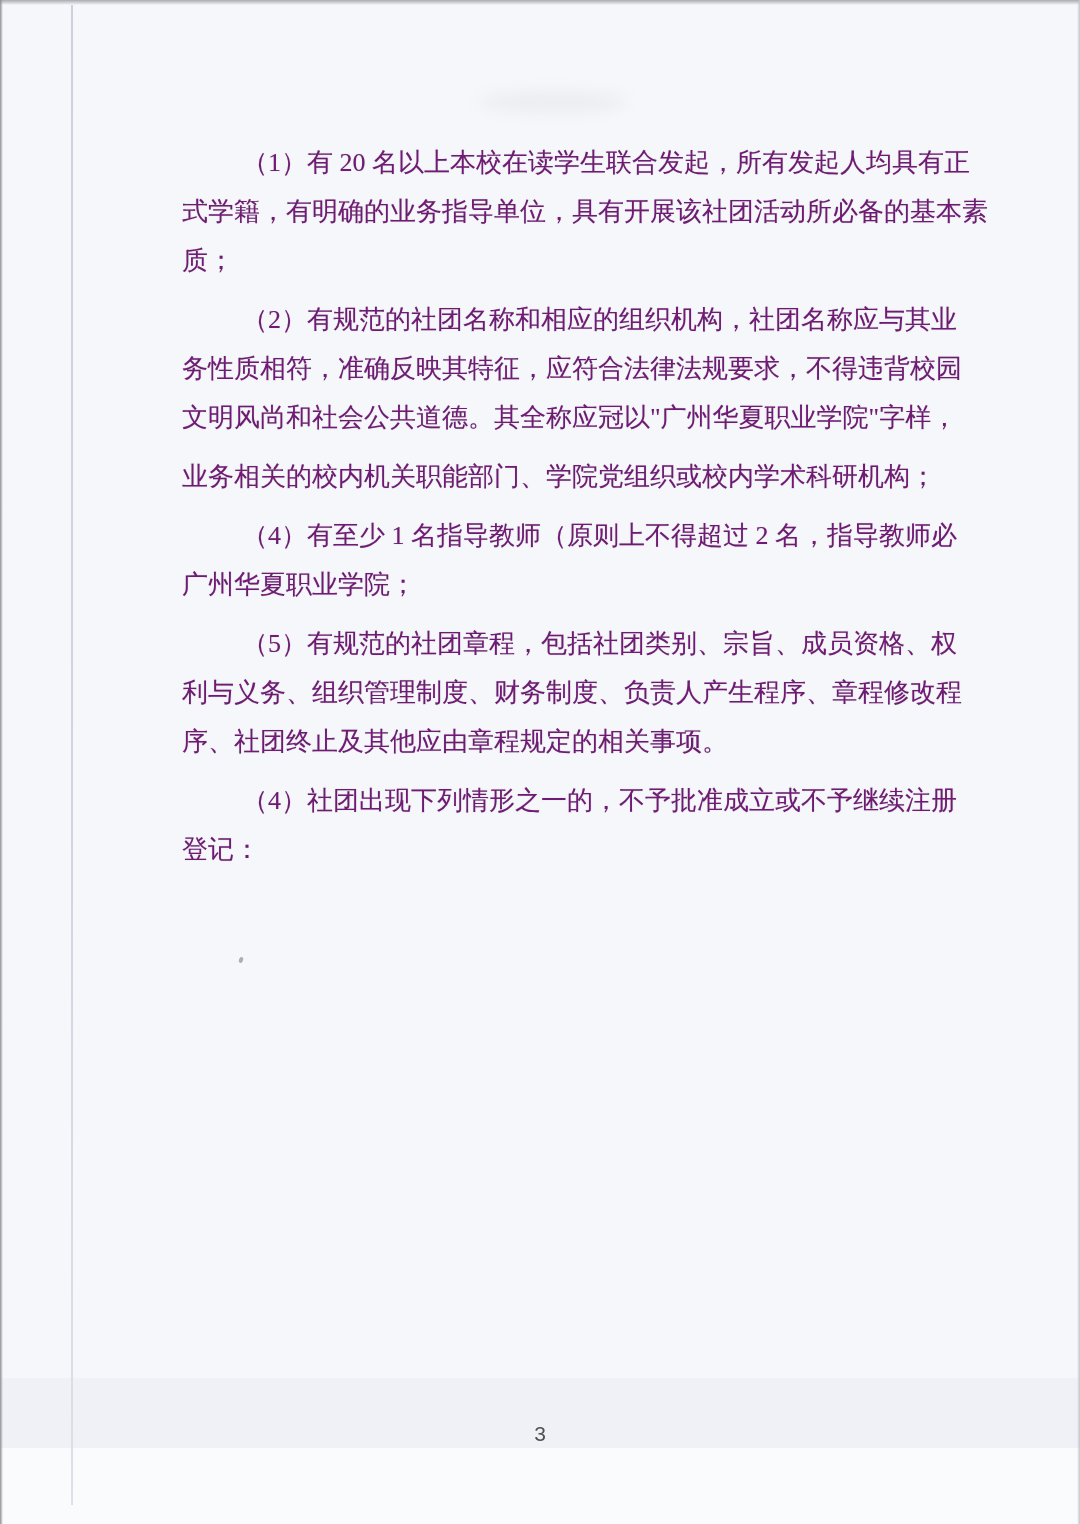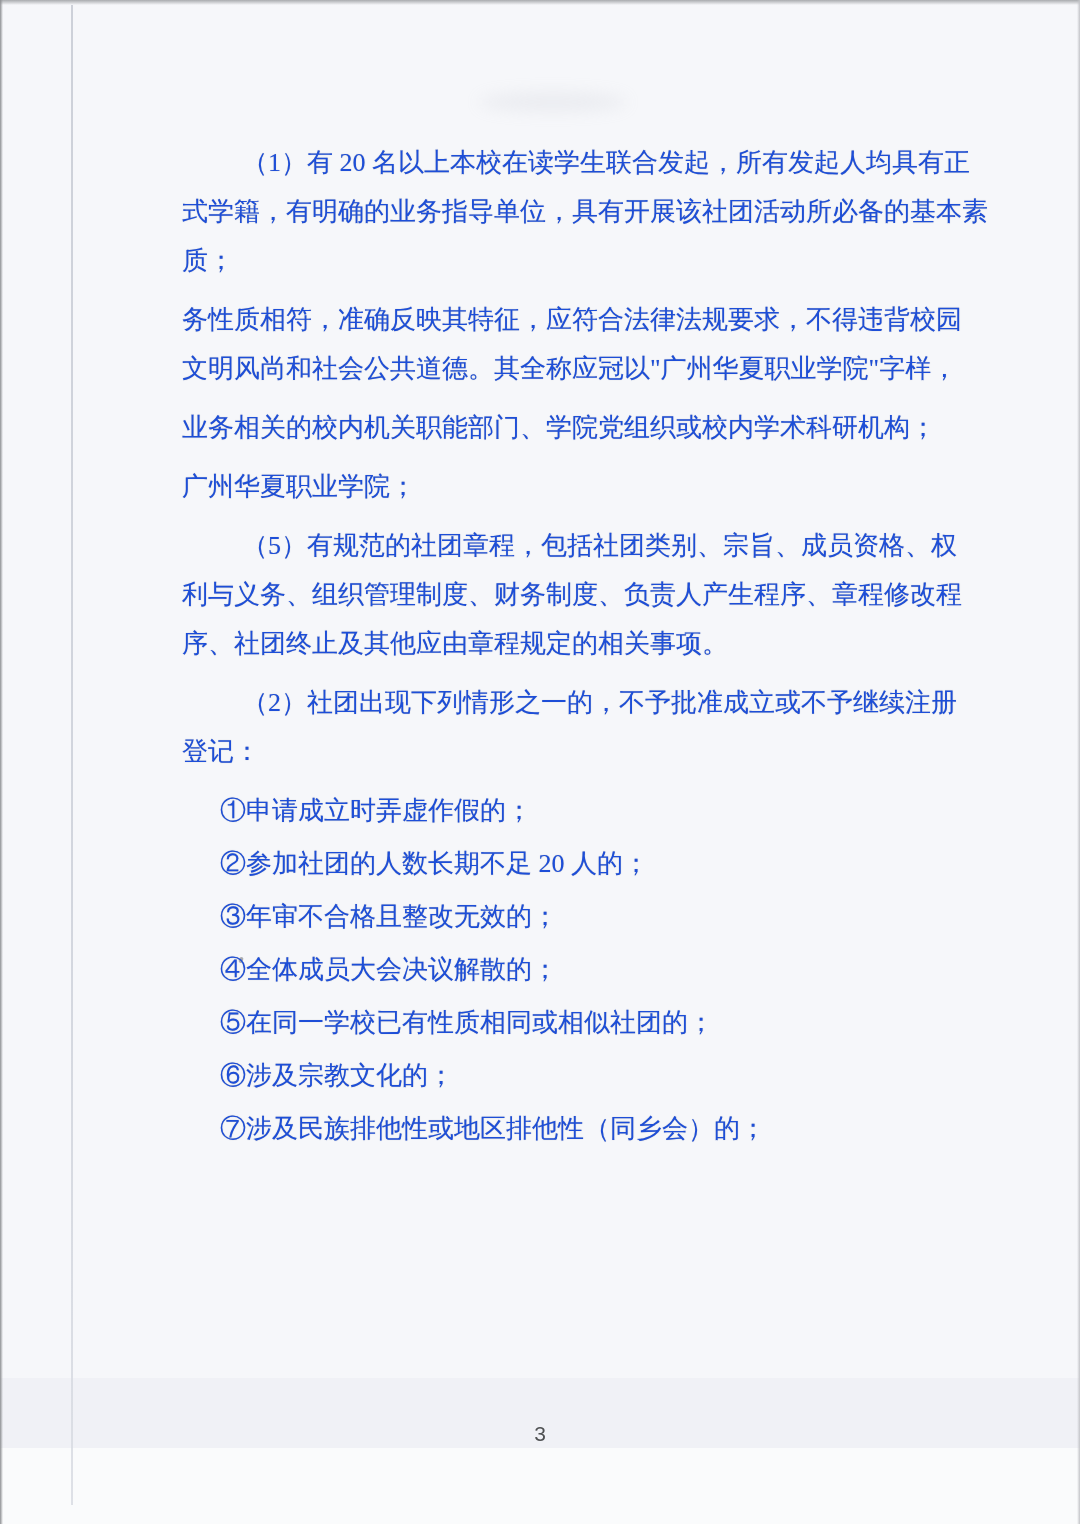--- a/index.html
+++ b/index.html
@@ -54,21 +54,21 @@
     filter: blur(8px); opacity: .18;
   }
   .speck {
     position: absolute; left: 239px; top: 957px; width: 4px; height: 6px;
     background: #8d8f94; border-radius: 50% 40% 50% 50%;
     transform: rotate(20deg); opacity: .7;
   }
   
   .textblock {
     position: absolute; left: 182px; top: 138px; width: 762px;
-    color: #1d4ed8;
+    color: #701a75;
     font-size: 26px;
     line-height: 49px;
     text-shadow: 0 0 1px rgba(70,72,76,.38);
   }
   .para { margin-top: 10px; }
   .para:first-child { margin-top: 0; }
   .line { white-space: nowrap; }
   .line.first { padding-left: 60px; }
   .conditions { margin-top: 8px; padding-left: 38px; }
   .cond { line-height: 53px; white-space: nowrap; }
@@ -94,46 +94,39 @@
   <div class="speck"></div>
 
   <main class="textblock">
     <div id="paragraphs">
         <div class="para">
           <div class="line first">（1）有 20 名以上本校在读学生联合发起，所有发起人均具有正</div>
           <div class="line">式学籍，有明确的业务指导单位，具有开展该社团活动所必备的基本素</div>
           <div class="line">质；</div>
         </div>
         <div class="para">
+          <div class="line first">（2）有规范的社团名称和相应的组织机构，社团名称应与其业</div>
           <div class="line">务性质相符，准确反映其特征，应符合法律法规要求，不得违背校园</div>
           <div class="line">文明风尚和社会公共道德。其全称应冠以"广州华夏职业学院"字样，</div>
         </div>
         <div class="para">
           <div class="line">业务相关的校内机关职能部门、学院党组织或校内学术科研机构；</div>
         </div>
         <div class="para">
+          <div class="line first">（4）有至少 1 名指导教师（原则上不得超过 2 名，指导教师必</div>
           <div class="line">广州华夏职业学院；</div>
         </div>
         <div class="para">
           <div class="line first">（5）有规范的社团章程，包括社团类别、宗旨、成员资格、权</div>
           <div class="line">利与义务、组织管理制度、财务制度、负责人产生程序、章程修改程</div>
           <div class="line">序、社团终止及其他应由章程规定的相关事项。</div>
         </div>
         <div class="para">
-          <div class="line first">（2）社团出现下列情形之一的，不予批准成立或不予继续注册</div>
+          <div class="line first">（4）社团出现下列情形之一的，不予批准成立或不予继续注册</div>
           <div class="line">登记：</div>
         </div>
-      </div>
-    <div id="conditions" class="conditions">
-        <div class="cond">①申请成立时弄虚作假的；</div>
-        <div class="cond">②参加社团的人数长期不足 20 人的；</div>
-        <div class="cond">③年审不合格且整改无效的；</div>
-        <div class="cond">④全体成员大会决议解散的；</div>
-        <div class="cond">⑤在同一学校已有性质相同或相似社团的；</div>
-        <div class="cond">⑥涉及宗教文化的；</div>
-        <div class="cond">⑦涉及民族排他性或地区排他性（同乡会）的；</div>
       </div>
   </main>
 
   <footer class="pagenum">
     <span>3</span>
   </footer>
 </div>
 
 </body></html>

